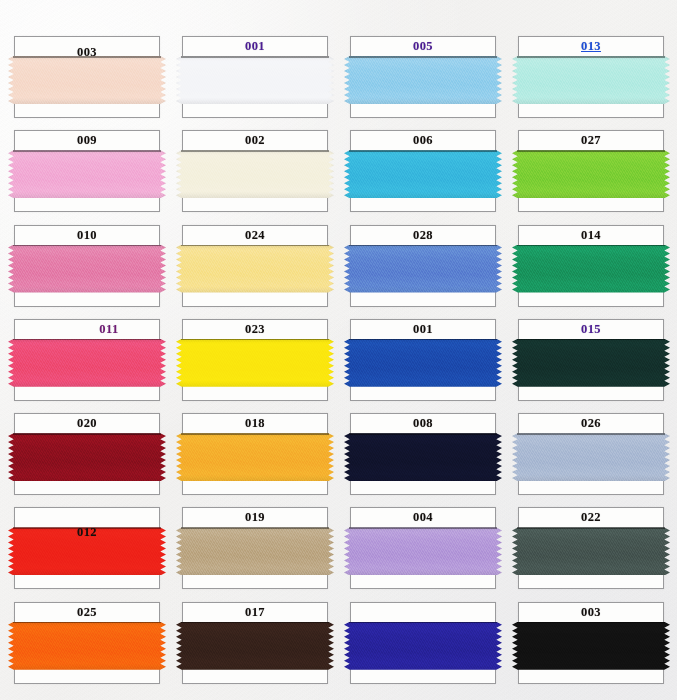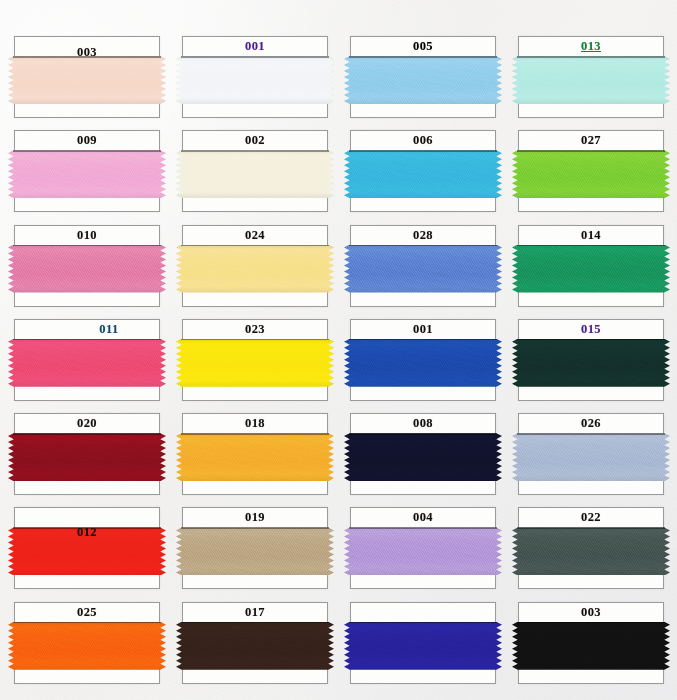--- a/index.html
+++ b/index.html
@@ -196,33 +196,33 @@
     <div class="swatch-cell">
       <div class="card" style="background: rgb(253, 253, 252); border-color: rgb(154, 154, 156);">
         <div class="card-label-rule"></div>
       </div>
       <div class="ribbon-wrap">
         <div class="ribbon" style="background-color: rgb(143, 205, 236);">
           <div class="ribbon-weave"></div>
         </div>
         <div class="ribbon-topline"></div>
       </div>
-      <div class="card-label" style="color: #000000;">005</div>
+      <div class="card-label" style="color: #4c1d95;">005</div>
     </div>
     <div class="swatch-cell">
       <div class="card" style="background: rgb(253, 253, 252); border-color: rgb(154, 154, 156);">
         <div class="card-label-rule"></div>
       </div>
       <div class="ribbon-wrap">
         <div class="ribbon" style="background-color: rgb(178, 235, 226);">
           <div class="ribbon-weave"></div>
         </div>
         <div class="ribbon-topline"></div>
       </div>
-      <div class="card-label" style="color: #15803d; text-decoration: underline;">013</div>
+      <div class="card-label" style="color: #1d4ed8; text-decoration: underline;">013</div>
     </div>
     <div class="swatch-cell">
       <div class="card" style="background: rgb(253, 253, 252); border-color: rgb(154, 154, 156);">
         <div class="card-label-rule"></div>
       </div>
       <div class="ribbon-wrap">
         <div class="ribbon" style="background-color: rgb(242, 169, 212);">
           <div class="ribbon-weave"></div>
         </div>
         <div class="ribbon-topline"></div>
@@ -316,21 +316,21 @@
     <div class="swatch-cell">
       <div class="card" style="background: rgb(253, 253, 252); border-color: rgb(154, 154, 156);">
         <div class="card-label-rule"></div>
       </div>
       <div class="ribbon-wrap">
         <div class="ribbon" style="background-color: rgb(238, 74, 114);">
           <div class="ribbon-weave"></div>
         </div>
         <div class="ribbon-topline"></div>
       </div>
-      <div class="card-label" style="color: #0c4a6e; margin-left: 44px;">011</div>
+      <div class="card-label" style="color: #701a75; margin-left: 44px;">011</div>
     </div>
     <div class="swatch-cell">
       <div class="card" style="background: rgb(253, 253, 252); border-color: rgb(154, 154, 156);">
         <div class="card-label-rule"></div>
       </div>
       <div class="ribbon-wrap">
         <div class="ribbon" style="background-color: rgb(251, 230, 13);">
           <div class="ribbon-weave"></div>
         </div>
         <div class="ribbon-topline"></div>

